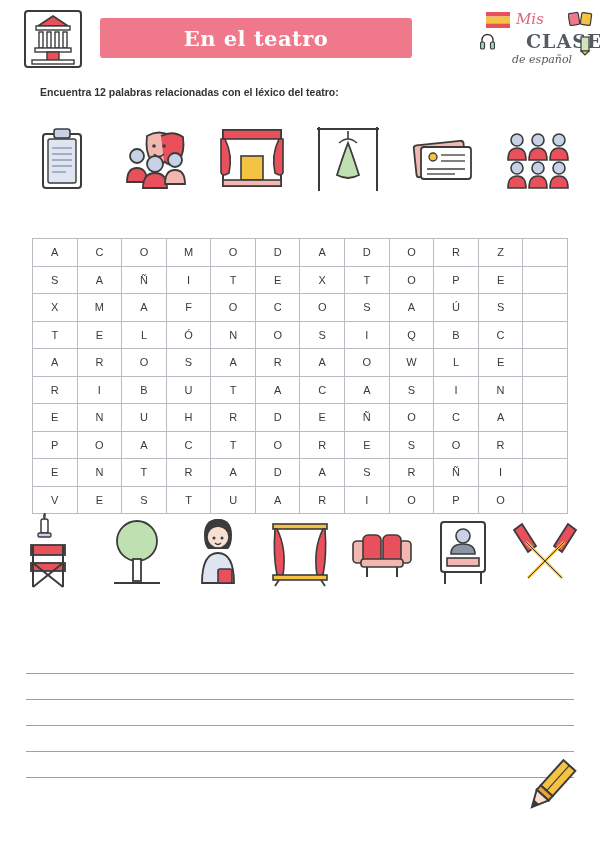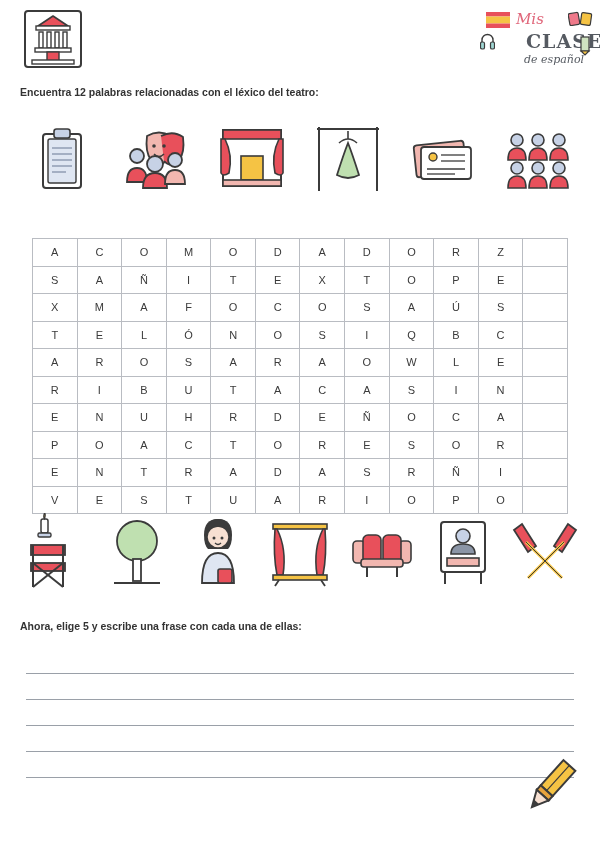--- a/index.html
+++ b/index.html
@@ -82,29 +82,28 @@
     margin-left: 34px;
   }
   .brand .de {
     position: absolute;
     left: 34px;
     top: 47px;
     font-family: "DejaVu Serif", serif;
     font-style: italic;
     font-size: 11px;
     color: #555a61;
-    margin-left: 12px;
   }
 
   
   .instruction {
     font-size: 10.5px;
     font-weight: bold;
     color: #333;
-    margin-left: 20px;
+    margin-left: 40px;
   }
   .instruction-1 { position: absolute; top: 86px; left: 0; }
   .instruction-2 { position: absolute; top: 620px; left: 0; }
 
   
   .icon-row {
     position: absolute;
     left: 14px;
     width: 572px;
     display: flex;
@@ -177,20 +176,23 @@
         <rect x="17" y="24" width="4" height="16" fill="#fff" stroke="#3b3b3b" stroke-width="1.4"></rect>
         <rect x="25" y="24" width="4" height="16" fill="#fff" stroke="#3b3b3b" stroke-width="1.4"></rect>
         <rect x="33" y="24" width="4" height="16" fill="#fff" stroke="#3b3b3b" stroke-width="1.4"></rect>
         <rect x="41" y="24" width="4" height="16" fill="#fff" stroke="#3b3b3b" stroke-width="1.4"></rect>
         <rect x="13" y="40" width="36" height="4" fill="#fff" stroke="#3b3b3b" stroke-width="1.4"></rect>
         <rect x="25" y="44" width="12" height="11" fill="#e8505b" stroke="#3b3b3b" stroke-width="1.4"></rect>
         <rect x="10" y="52" width="42" height="4" fill="#fff" stroke="#3b3b3b" stroke-width="1.4"></rect>
       </svg>
     </span>
 
+    <div class="title-banner">
+      <span>En el teatro</span>
+    </div>
 
     <div class="brand">
       <span style="position:absolute;left:8px;top:6px;">
         <svg width="24" height="16" viewBox="0 0 24 16">
           <rect x="0" y="0" width="24" height="4.5" fill="#e8505b"></rect>
           <rect x="0" y="4.5" width="24" height="7" fill="#f5c344"></rect>
           <rect x="0" y="11.5" width="24" height="4.5" fill="#e8505b"></rect>
         </svg>
       </span>
       <span class="mis">Mis</span>
@@ -532,21 +534,20 @@
         <path d="M10 6 l14 22 l-8 6 l-14 -22z" fill="#e8505b" stroke="#3b3b3b" stroke-width="1.8"></path>
         <path d="M56 6 l-14 22 l8 6 l14 -22z" fill="#e8505b" stroke="#3b3b3b" stroke-width="1.8"></path>
         <line x1="14" y1="24" x2="50" y2="60" stroke="#f5c344" stroke-width="3"></line>
         <line x1="52" y1="24" x2="16" y2="60" stroke="#f5c344" stroke-width="3"></line>
         <line x1="14" y1="24" x2="50" y2="60" stroke="#3b3b3b" stroke-width="1"></line>
         <line x1="52" y1="24" x2="16" y2="60" stroke="#3b3b3b" stroke-width="1"></line>
       </svg>
     </div>
   </div>
 
-  <div class="instruction instruction-2">Ahora, elige 5 y escribe una frase con cada una de ellas:</div>
 
   <div class="lines">
       <div class="write-line"></div>
       <div class="write-line"></div>
       <div class="write-line"></div>
       <div class="write-line"></div>
       <div class="write-line"></div>
     </div>
 
   <span class="pencil">

